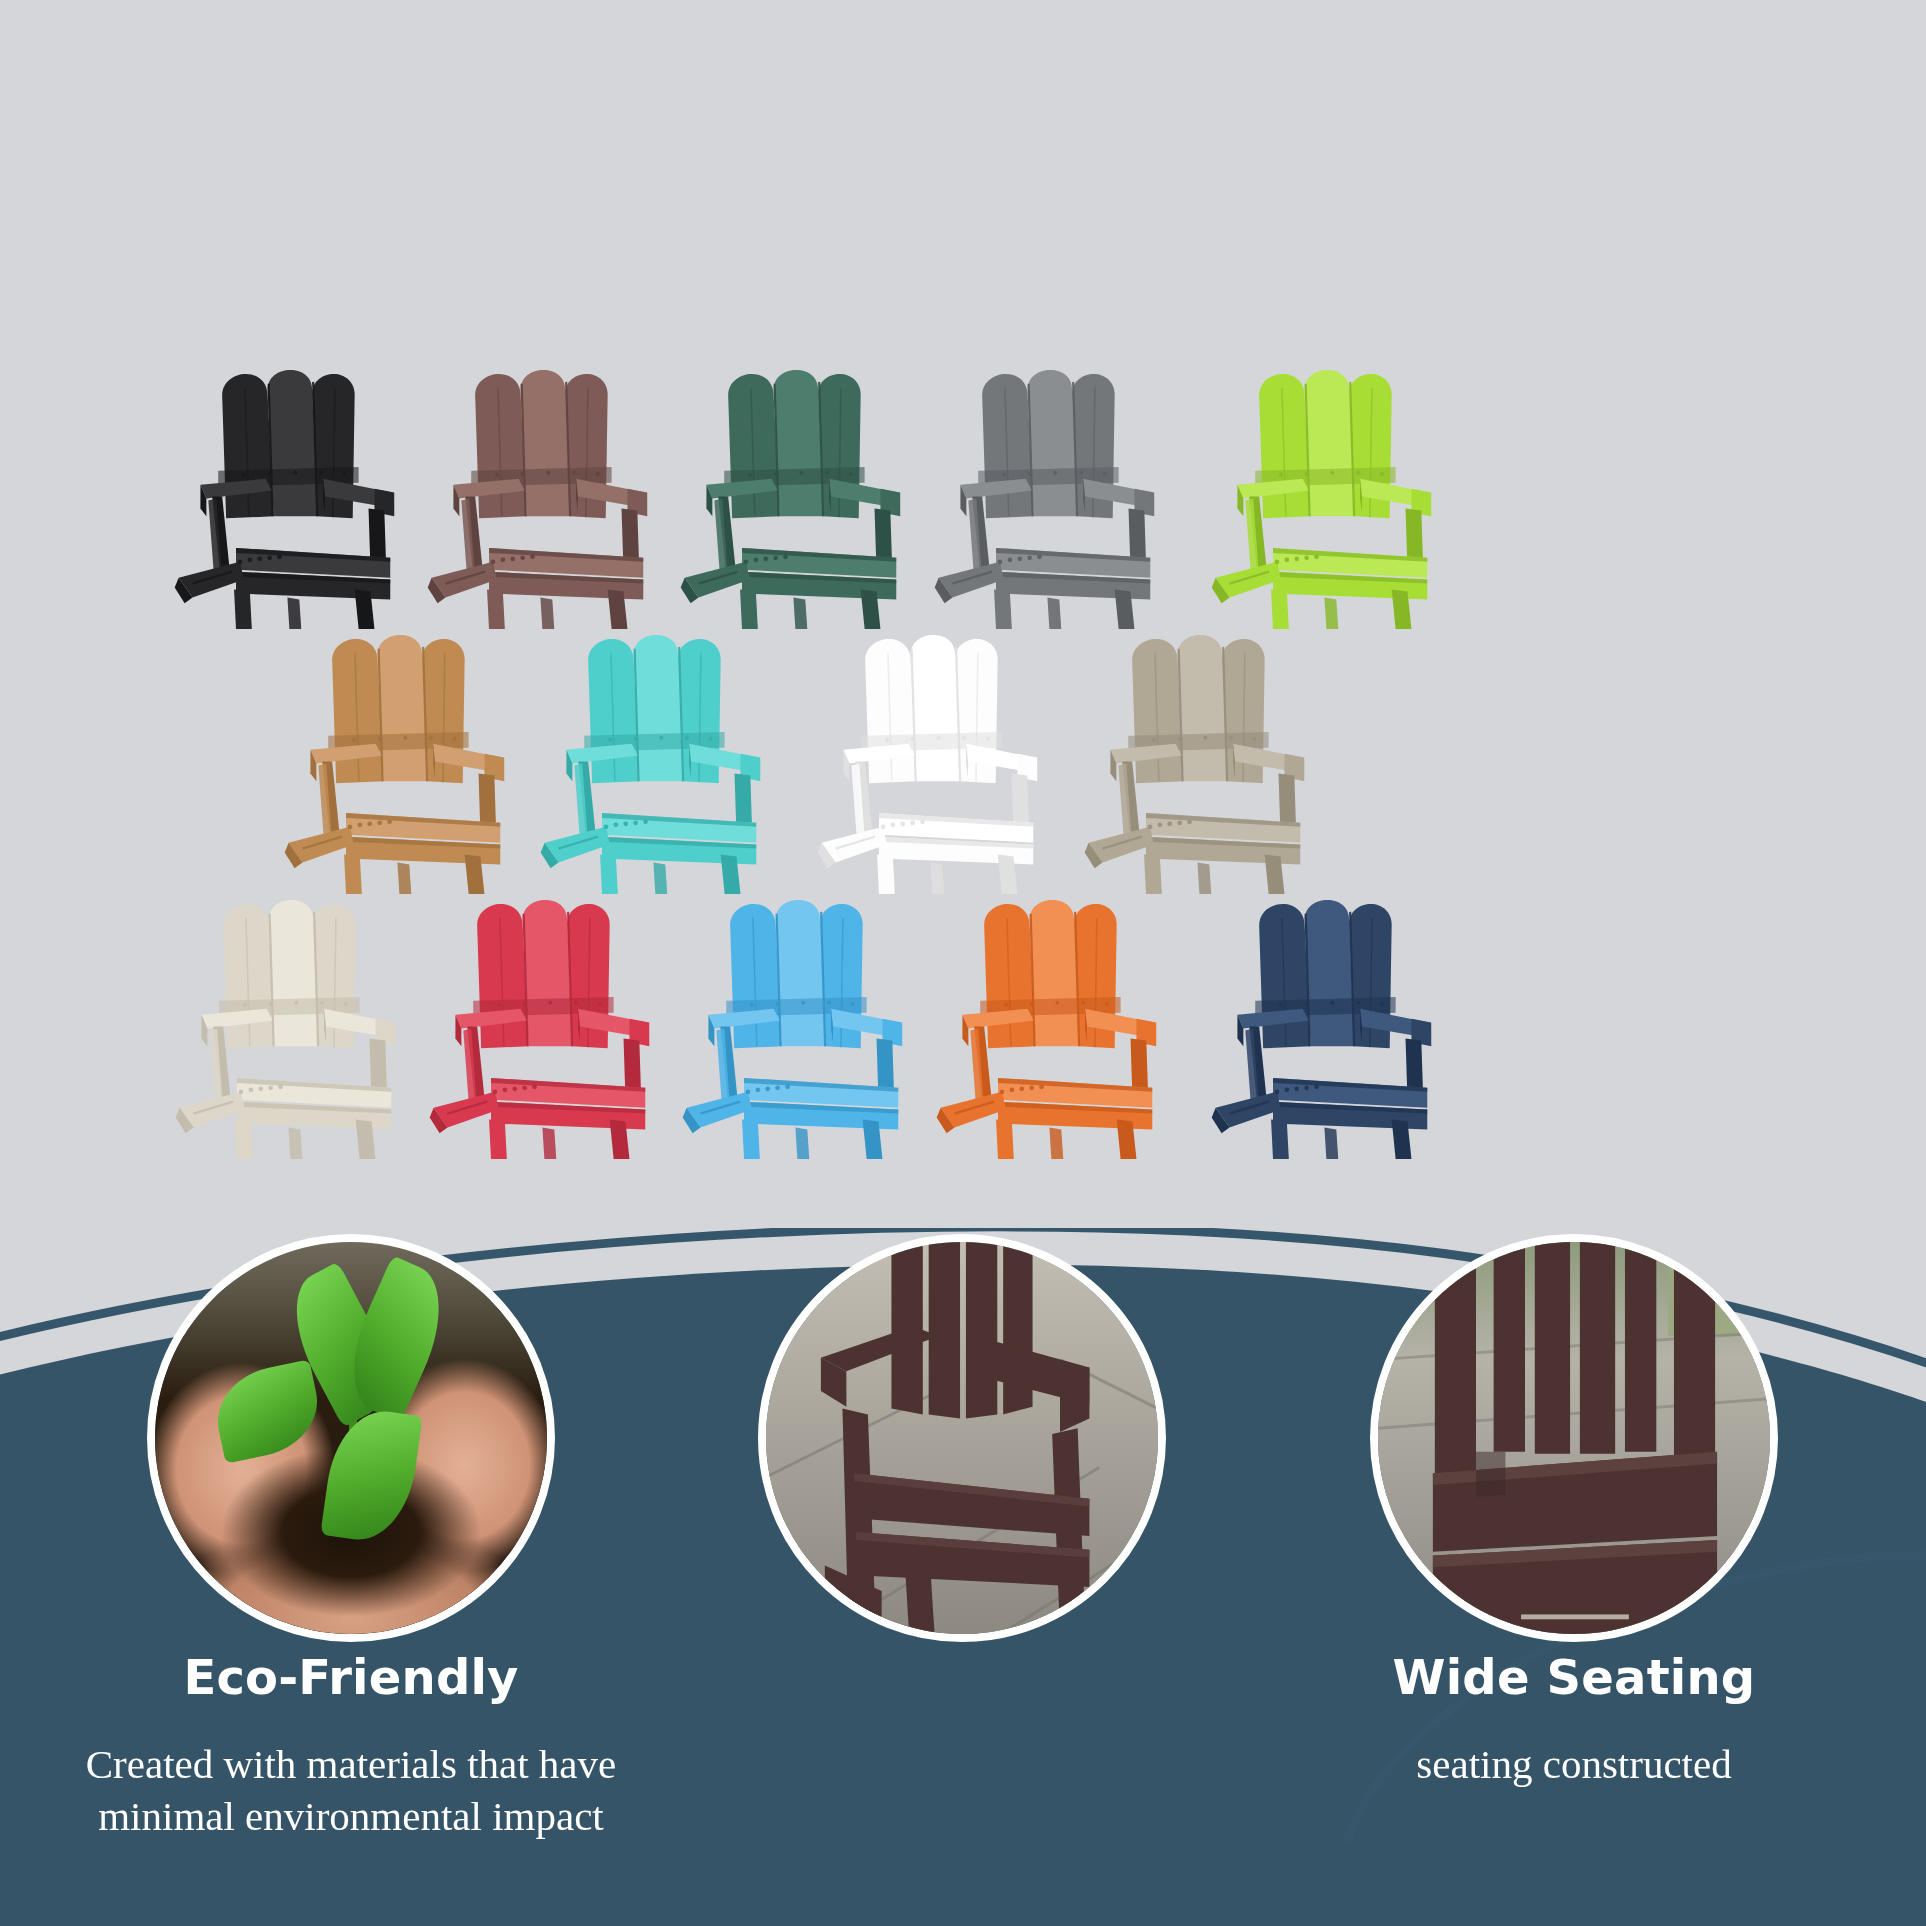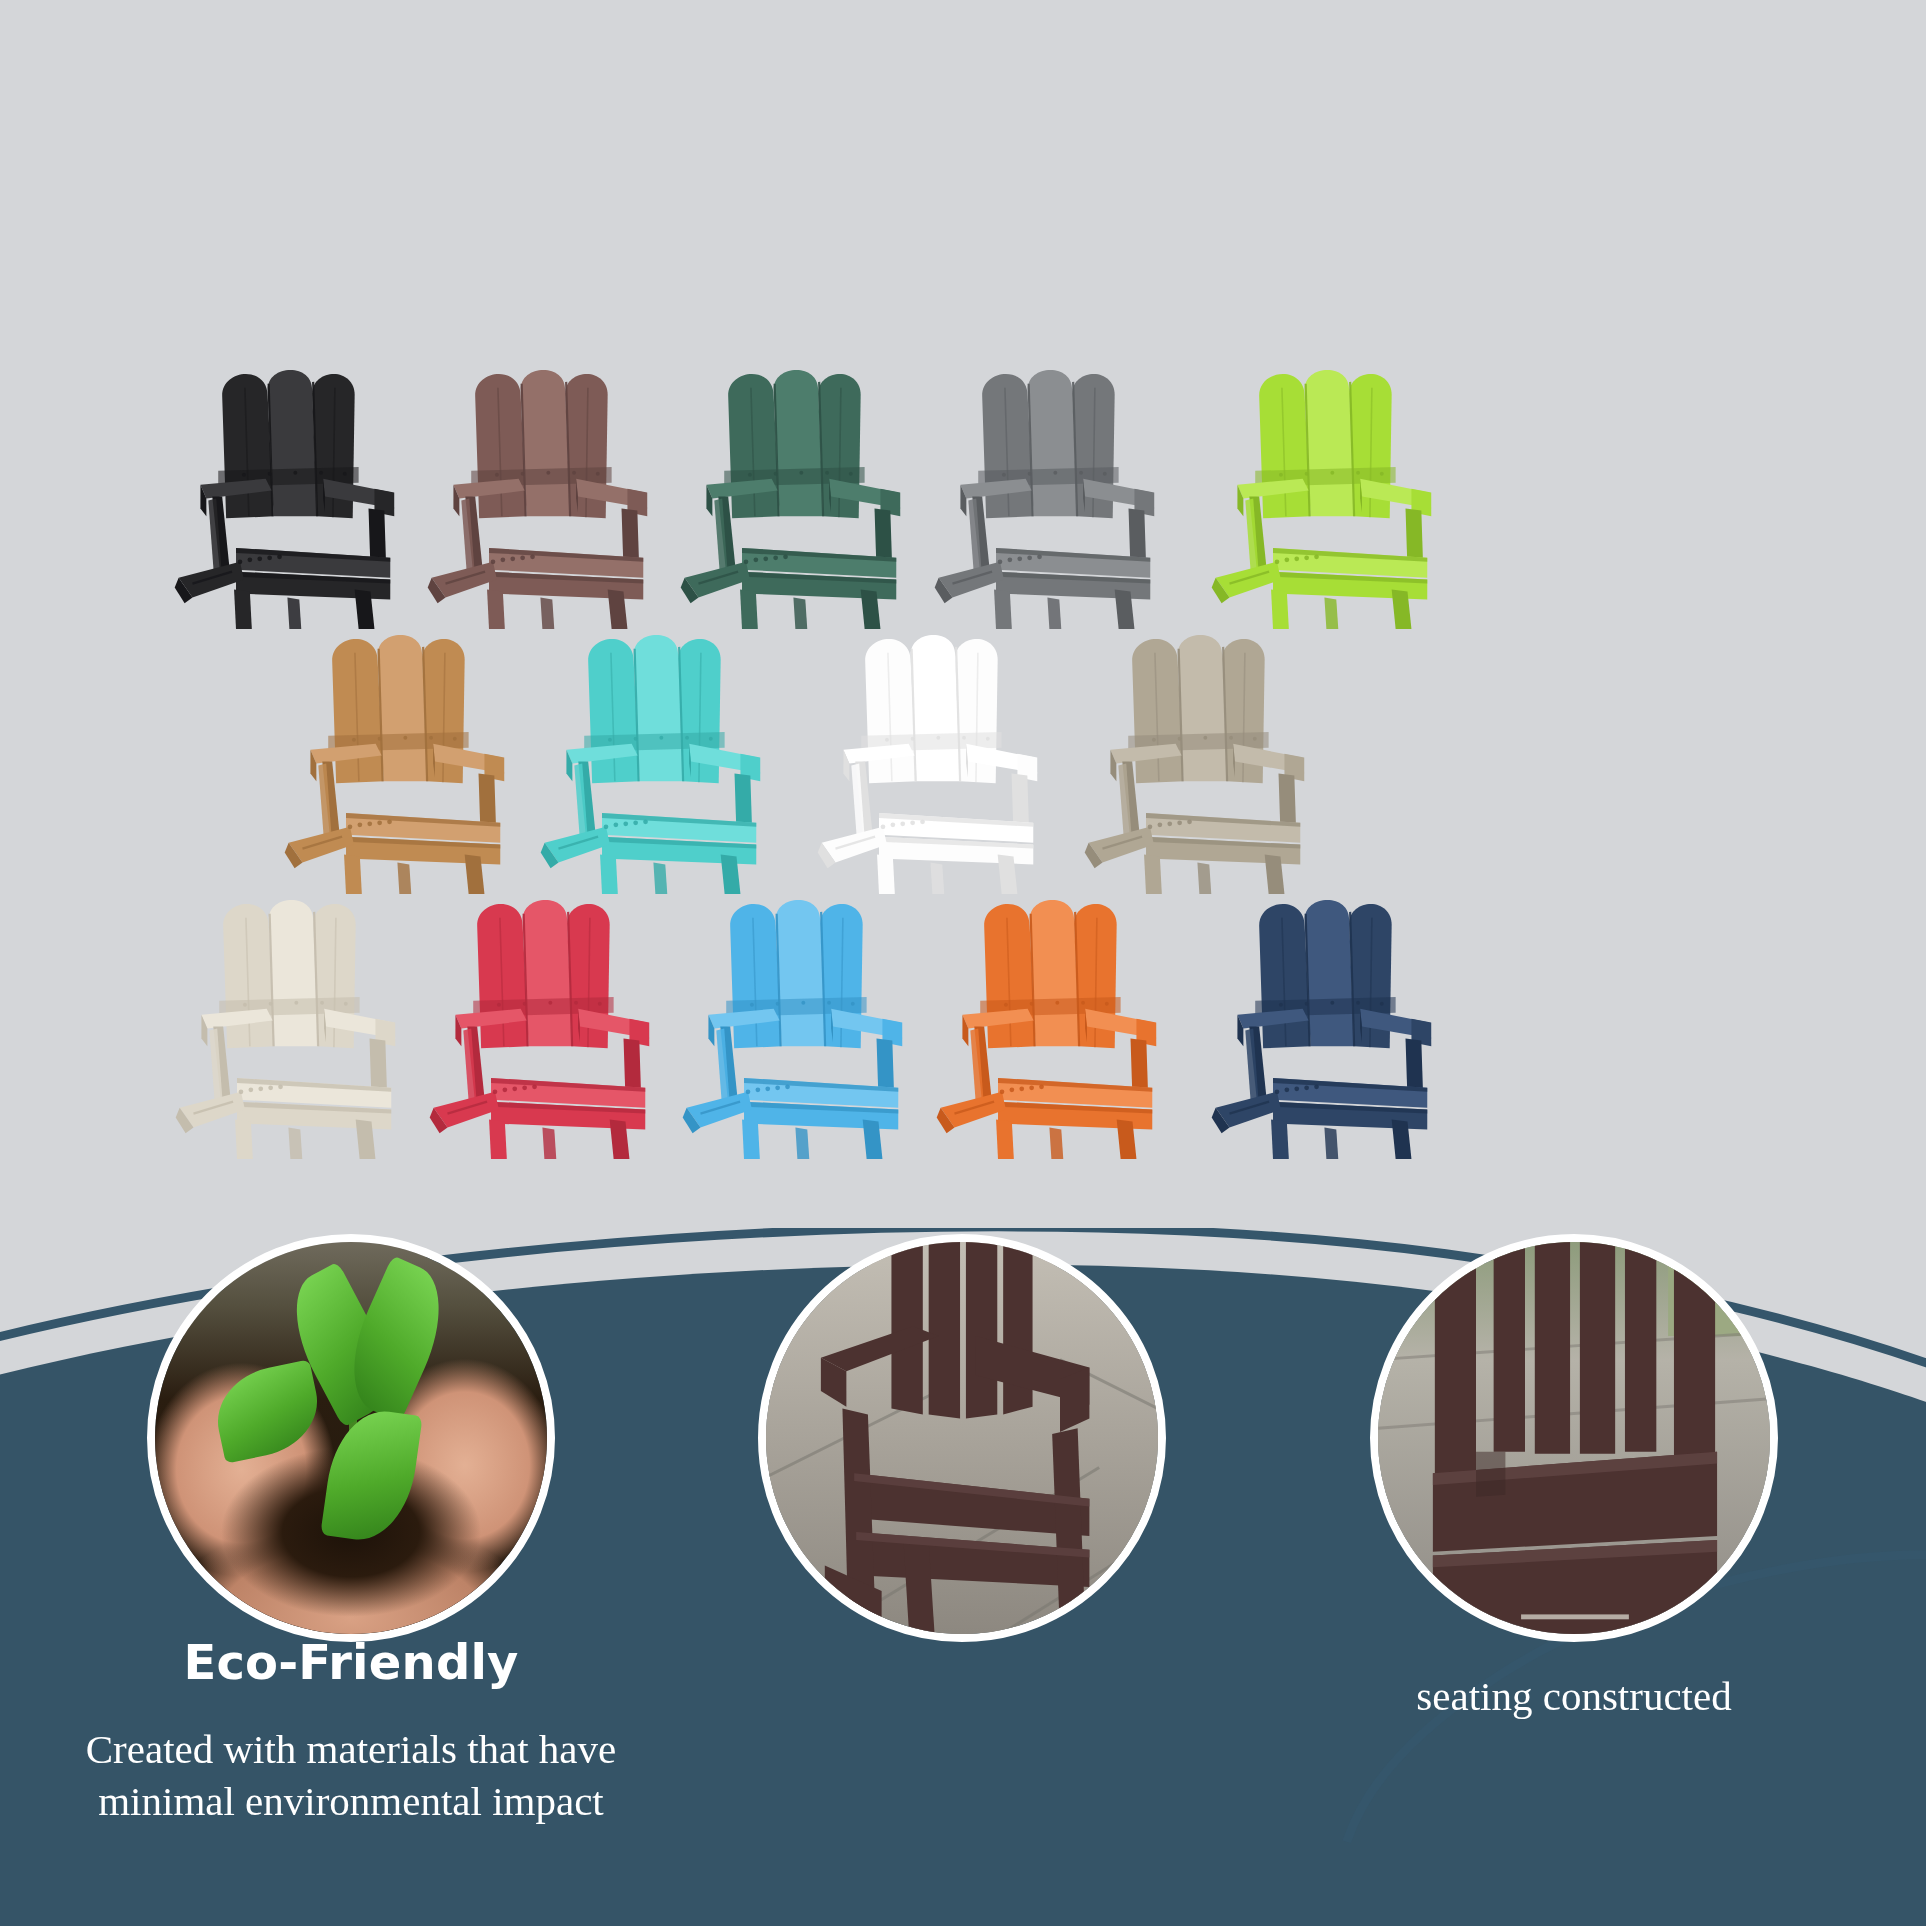--- a/index.html
+++ b/index.html
@@ -95,21 +95,21 @@
   
   .photo-closeup{
     background:linear-gradient(180deg,#9aa08e 0%,#b3b0a6 26%,#a6a29a 55%,#94908a 100%);
   }
 
   
   .footer{position:absolute;left:0;top:1636px;width:1927px;height:291px;}
   .fcol{position:absolute;top:0;width:614px;text-align:center;color:#fff;}
   .fcol .fhead{
     font-family:"DejaVu Sans","Liberation Sans",sans-serif;
-    font-weight:700;font-size:48px;letter-spacing:0.2px;margin:0;line-height:1.1;
+    font-weight:700;font-size:48px;letter-spacing:0.2px;margin:15px;line-height:1.1;
   }
   .fcol .fbody{
     font-family:"Liberation Serif","DejaVu Serif",serif;
     font-size:41px;line-height:1.28;margin:16px;padding-top:18px;
   }
   .fcol .fbody span{display:block;}
 </style>
 </head>
 <body>
 
@@ -885,20 +885,21 @@
 
   <div class="footer">
     <div class="fcol" style="left:44px;">
       <p class="fhead">Eco-Friendly</p>
       <p class="fbody">
         <span>Created with materials that have</span>
         <span>minimal environmental impact</span>
       </p>
     </div>
     <div class="fcol" style="left:1267px;">
+      <p class="fhead">Wide Seating</p>
       <p class="fbody">
         <span>seating constructed</span>
       </p>
     </div>
   </div>
 
 </div>
 
 
 </body></html>

